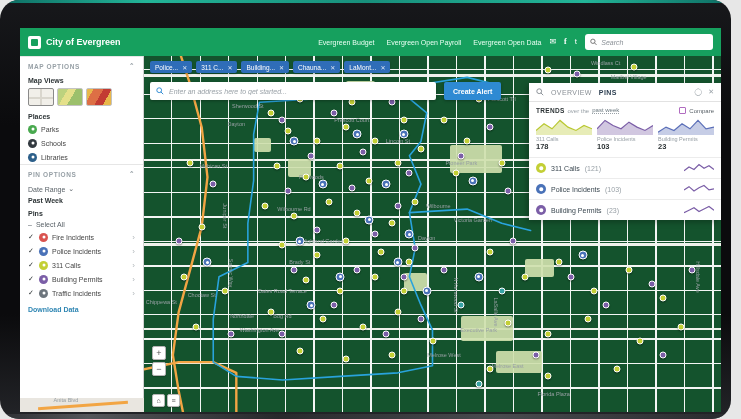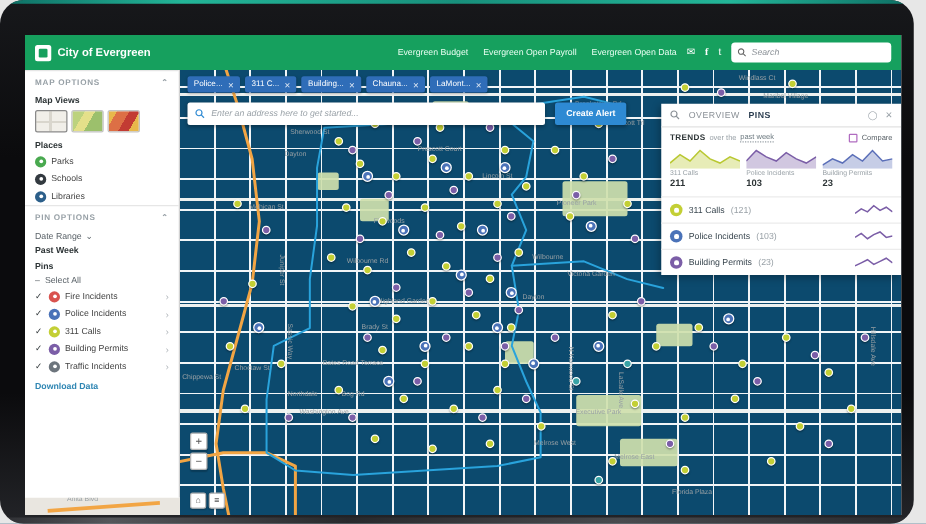--- a/index.html
+++ b/index.html
@@ -45,21 +45,21 @@
   .daterange { display:flex; align-items:center; gap:3px; padding:4px 8px 0; color:#5a6268; cursor:pointer; }
   .selectall { display:flex; align-items:center; gap:4px; padding:2px 8px; color:#5a6268; cursor:pointer; }
   .download { display:block; padding:6px 8px; color:#2f86b3; font-size:7px; font-weight:bold; text-decoration:none; cursor:pointer; }
 
   
   .map-strip { position:absolute; left:0; bottom:0; width:124px; height:14px; background:#e9e6e0; z-index:5; overflow:hidden; }
   .map-strip::before { content:''; position:absolute; left:18px; top:6px; width:90px; height:2.5px; background:#f2a544; transform:rotate(-4deg); }
   .map-strip .street { position:absolute; left:46px; top:2px; }
 
   
-  .map { position:absolute; left:124px; top:28px; right:0; bottom:0; background:#0c4a6e; overflow:hidden; }
+  .map { position:absolute; left:124px; top:28px; right:0; bottom:0; background:#14532d; overflow:hidden; }
   .roads { position:absolute; inset:0; opacity:.95; background:
     repeating-linear-gradient(0deg,transparent 0 23px,#fff 23px 24.5px),
     repeating-linear-gradient(90deg,transparent 0 27px,#fff 27px 28.5px),
     repeating-linear-gradient(0deg,transparent 0 82px,#fbfaf6 82px 84.5px); }
   .park { position:absolute; background:#cfe0ac; border-radius:2px; opacity:.92; }
   #lines { position:absolute; inset:0; width:100%; height:100%; }
   .street { position:absolute; font-size:5.5px; color:#98a0a4; white-space:nowrap; transform:translate(-50%,-50%); }
   .pin { position:absolute; width:7px; height:7px; border-radius:50%; border:1px solid #fff; box-shadow:0 1px 1.5px rgba(0,0,0,.35); transform:translate(-50%,-50%); cursor:pointer; }
   .pin.y { background:#c3cf35; } .pin.p { background:#7b5ea7; } .pin.t { background:#38a3a5; }
   .pin.b { width:9px; height:9px; background:#4a72b8; }
@@ -451,21 +451,21 @@
             <span class="c-lab">Compare</span>
           </span>
         </div>
         <div class="cards" id="cards">
             <div class="card">
               <svg viewBox="0 0 100 28" preserveAspectRatio="none">
                 <path d="M0,28 L0.0,20.5 L 14.3,9.5 L 28.6,17.8 L 42.9,4.0 L 57.1,15.0 L 71.4,20.5 L 85.7,12.3 L 100.0,17.8 L100,28 Z" fill="#b9c832" fill-opacity="0.35"></path>
                 <path d="M0.0,20.5 L 14.3,9.5 L 28.6,17.8 L 42.9,4.0 L 57.1,15.0 L 71.4,20.5 L 85.7,12.3 L 100.0,17.8" fill="none" stroke="#b9c832" stroke-width="1.2" vector-effect="non-scaling-stroke"></path>
               </svg>
               <div class="card-name">311 Calls</div>
-              <div class="card-val">211</div>
+              <div class="card-val">178</div>
             </div>
             <div class="card">
               <svg viewBox="0 0 100 28" preserveAspectRatio="none">
                 <path d="M0,28 L0.0,17.8 L 14.3,4.0 L 28.6,12.3 L 42.9,17.8 L 57.1,6.8 L 71.4,15.0 L 85.7,20.5 L 100.0,12.3 L100,28 Z" fill="#7b5ea7" fill-opacity="0.35"></path>
                 <path d="M0.0,17.8 L 14.3,4.0 L 28.6,12.3 L 42.9,17.8 L 57.1,6.8 L 71.4,15.0 L 85.7,20.5 L 100.0,12.3" fill="none" stroke="#7b5ea7" stroke-width="1.2" vector-effect="non-scaling-stroke"></path>
               </svg>
               <div class="card-name">Police Incidents</div>
               <div class="card-val">103</div>
             </div>
             <div class="card">

